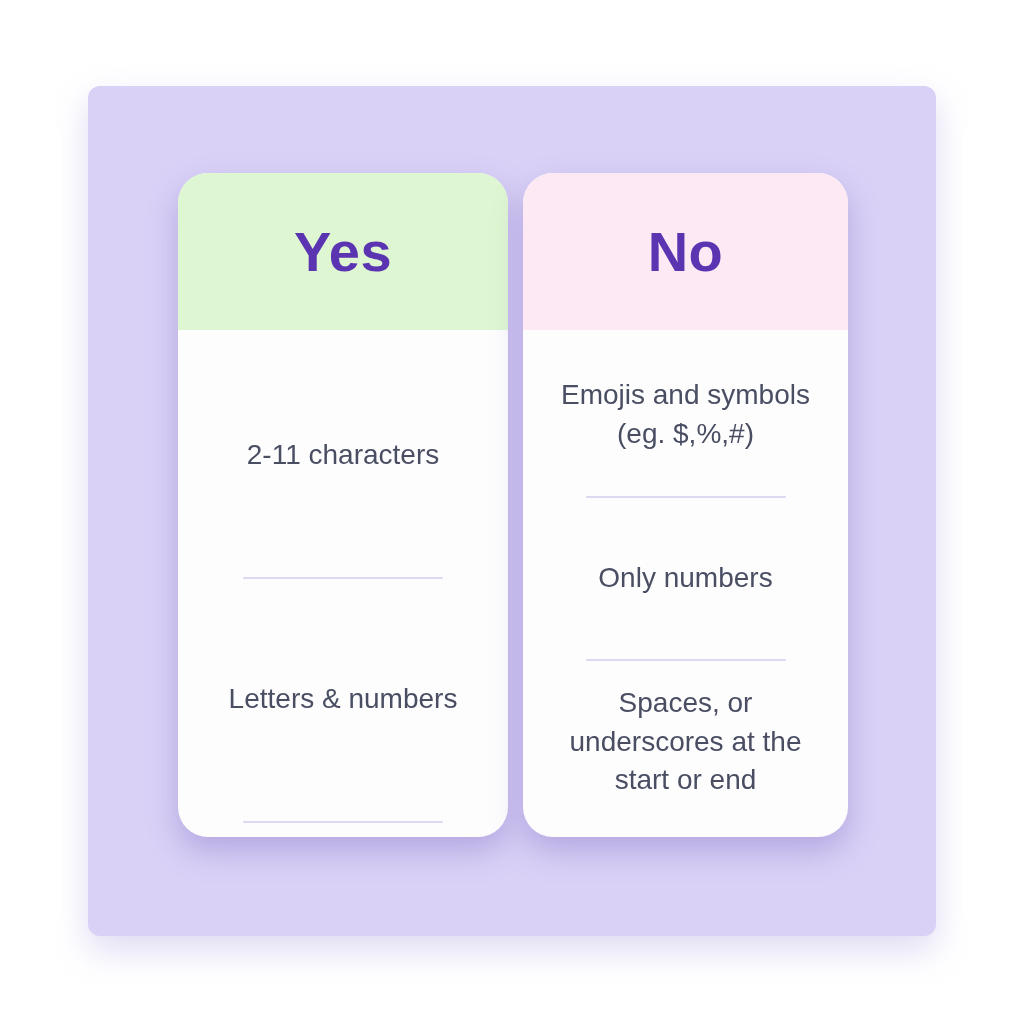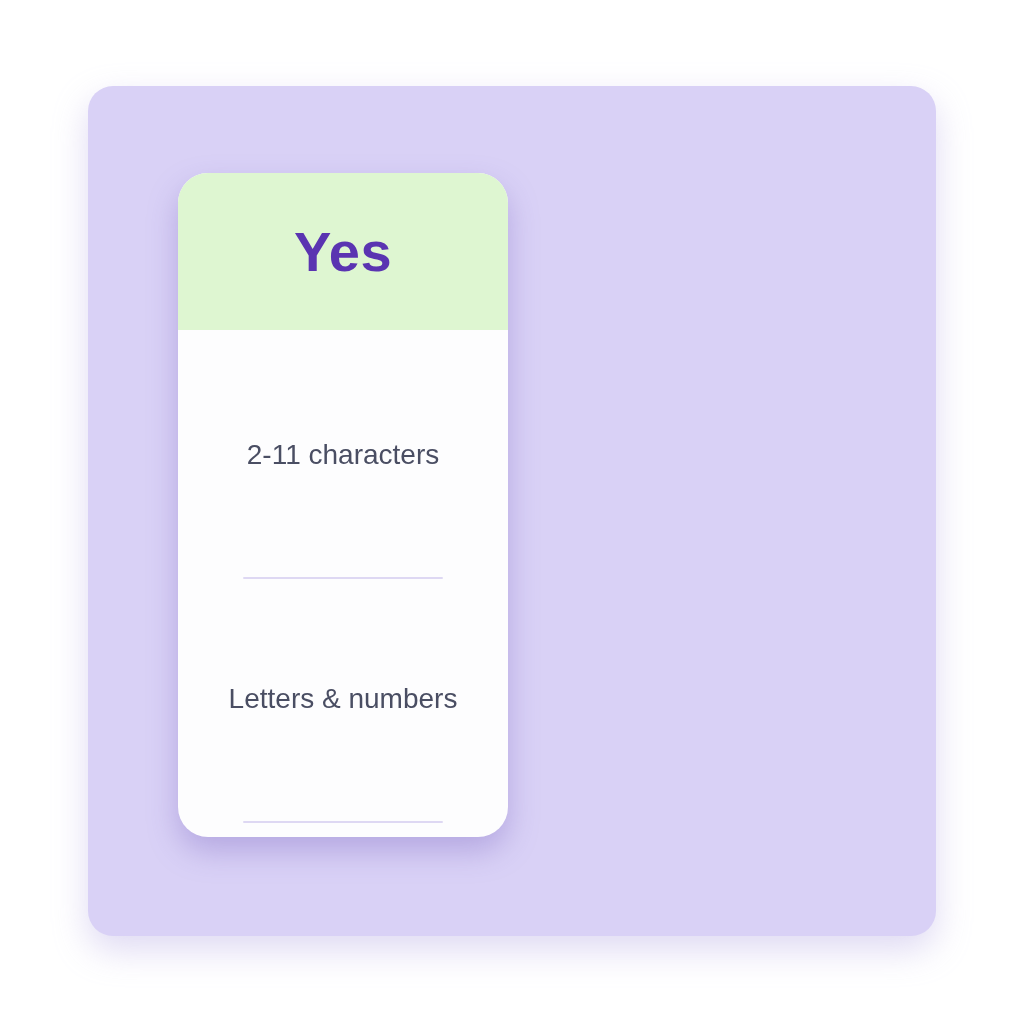--- a/index.html
+++ b/index.html
@@ -14,21 +14,21 @@
     height: 1024px;
     overflow: hidden;
     background: var(--page_bg, #ffffff);
   }
   .panel {
     position: absolute;
     left: 88px;
     top: 86px;
     width: 848px;
     height: 850px;
-    border-radius: 25px;
+    border-radius: 12px;
     background: var(--panel_bg, #d9d1f6);
     box-shadow: 0 14px 34px rgba(183, 172, 228, 0.45);
   }
   .card {
     position: absolute;
     top: 87px;
     height: 664px;
     border-radius: 30px;
     background: var(--card_bg, #fdfdfe);
     box-shadow: 0 14px 30px rgba(128, 108, 196, 0.40);
@@ -92,15 +92,30 @@
         <h2 class="card-title">Yes</h2>
       </header>
       <div class="card-body">
         <div class="rule">2-11 characters</div>
         <div class="divider"></div>
         <div class="rule">Letters &amp; numbers</div>
         <div class="divider"></div>
       </div>
     </section>
 
+    <section class="card card-no">
+      <header class="card-header header-no">
+        <h2 class="card-title">No</h2>
+      </header>
+      <div class="card-body">
+        <div class="rule">Emojis and symbols
+(eg. $,%,#)</div>
+        <div class="divider"></div>
+        <div class="rule">Only numbers</div>
+        <div class="divider"></div>
+        <div class="rule">Spaces, or
+underscores at the
+start or end</div>
+      </div>
+    </section>
 
   </div>
 </div>
 
 </body></html>

